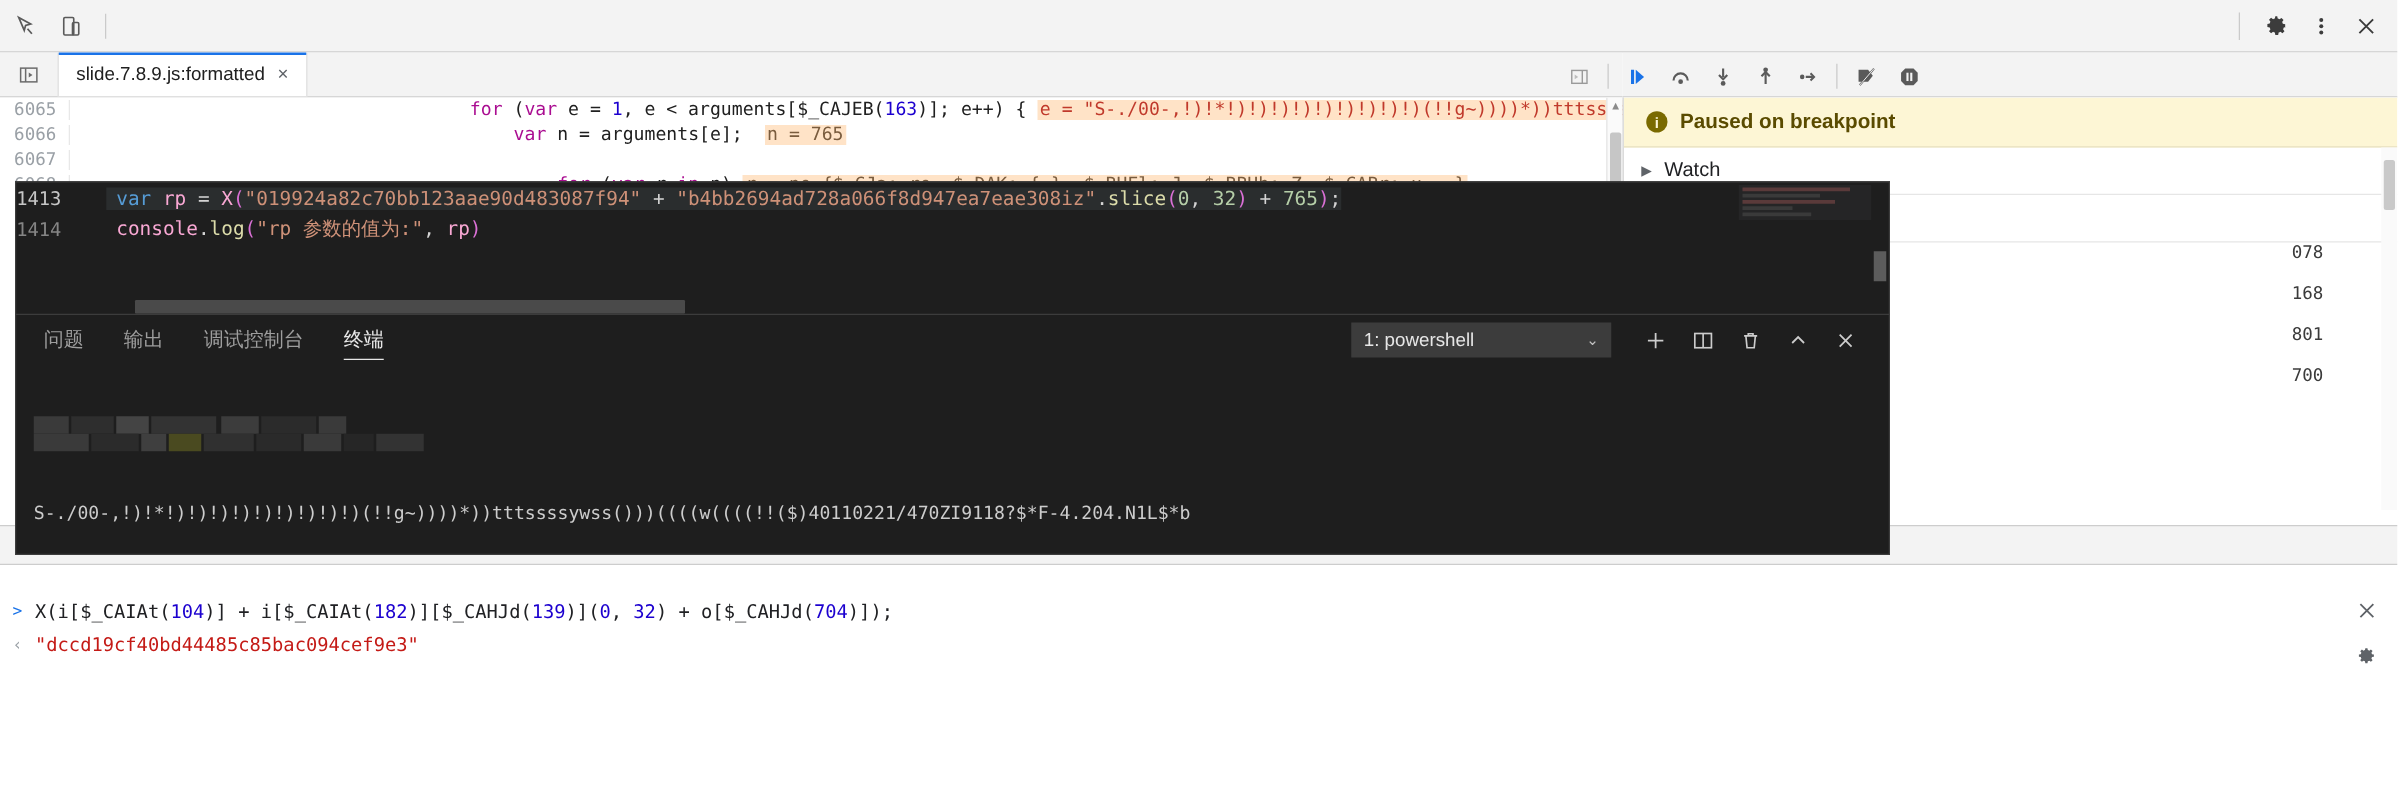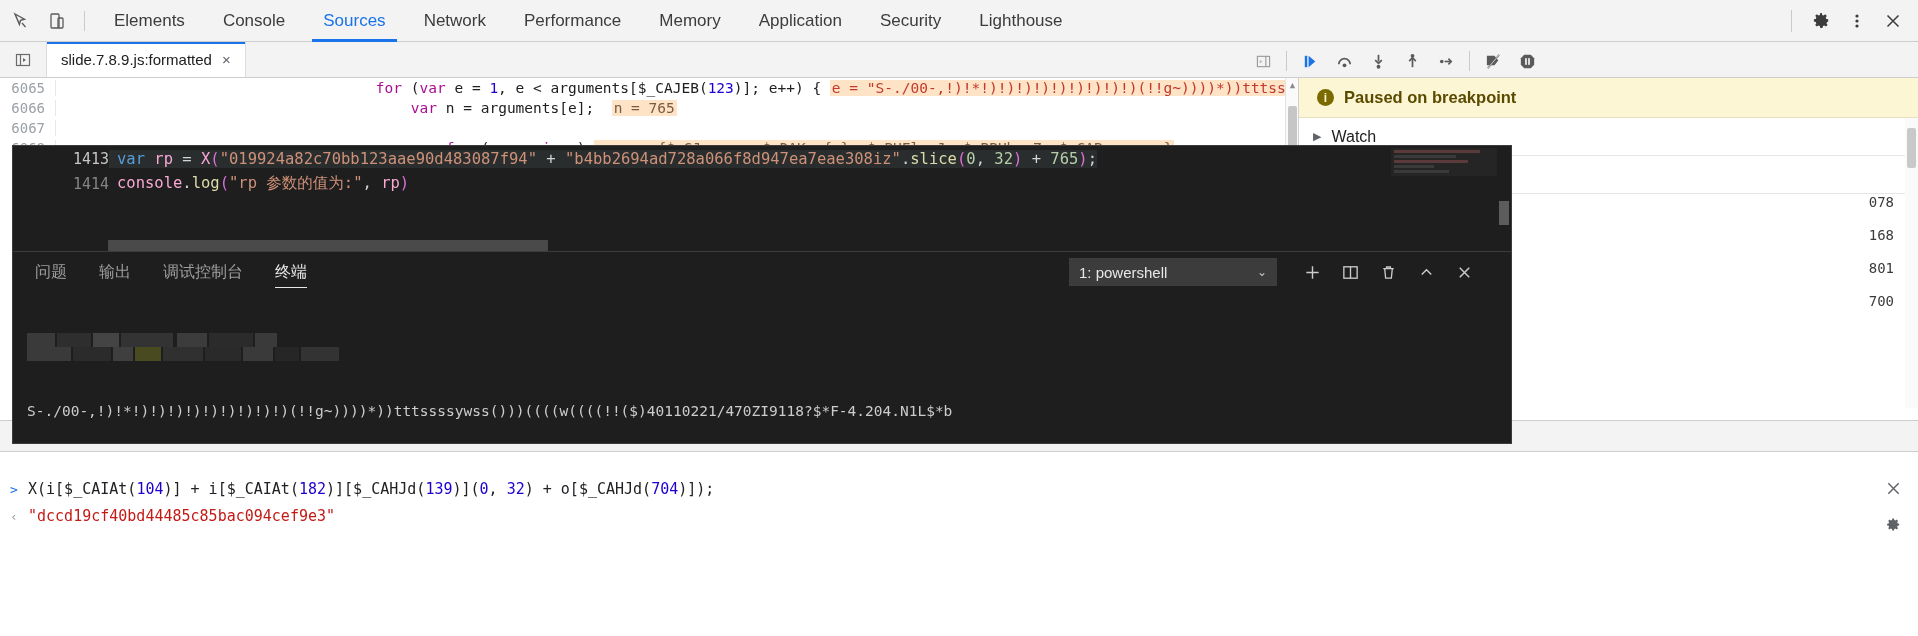--- a/index.html
+++ b/index.html
@@ -111,35 +111,35 @@
   }
   .side-section {
     height: 38px; display:flex; align-items:center; gap:10px; padding-left: 14px;
     font-size: 16px; color: #202124; border-bottom: 1px solid #e6e6e6;
   }
   .tri { font-size: 11px; color: #5f6368; }
   .side-values {
     position:absolute; right: 10px; top: 108px; width: 110px;
     font-family: "DejaVu Sans Mono", monospace; font-size: 14px; color: #3b3b3b;
   }
-  .side-values div { height: 33px; line-height: 33px; text-align: right; padding-right: 14px; }
+  .side-values div { height: 33px; line-height: 33px; text-align: center; padding-right: 14px; }
   .side-scrollbar { position:absolute; right:0; top:40px; width:13px; bottom:0; background:#fafafa; }
   .side-scrollbar .thumb { position:absolute; top:10px; left:2px; width:9px; height:40px; background:#c9c9c9; border-radius:2px; }
 
   
   .vs-editor {
     position: absolute; left: 12px; top: 145px; width: 1500px; height: 107px;
     background: #1e1e1e; border: 1px solid #3c3c3c;
     font-family: "DejaVu Sans Mono", monospace; font-size: 15.5px;
     overflow: hidden; z-index: 5;
   }
   .vs-line { display: flex; height: 25px; align-items: center; white-space: pre; }
   .vs-gutter {
-    width: 72px; min-width: 72px; text-align: right; 
-    color: #858585; font-size: 15px; margin-left: 24px;
+    width: 72px; min-width: 72px; text-align: left; 
+    color: #858585; font-size: 15px;
   }
   .vs-gutter.cur { color: #c6c6c6; }
   .vs-code { padding-left: 8px; }
   .t-kw { color: #569cd6; }
   .t-var { color: #f9a8d4; }
   .t-str { color: #ce9178; }
   .t-fn { color: #dcdcaa; }
   .t-num { color: #b5cea8; }
   .t-punct { color: #d4d4d4; }
   .t-paren { color: #da70d6; }
@@ -165,21 +165,21 @@
   .term-tab {
     font-size: 16px; color: #9d9d9d; margin-right: 32px; position: relative; height: 40px;
     display: flex; align-items: center;
     font-family: "DejaVu Sans", sans-serif;
     text-align: right;
   }
   .term-tab.active { color: #e7e7e7; }
   .term-tab.active::after {
     content:""; position:absolute; left:0; right:0; bottom:4px; height:1.5px; background:#e7e7e7;
   }
-  .term-header-right { margin-left: auto; display: flex; align-items: center; padding-right: 28px; gap: 0; }
+  .term-header-right { margin-left: auto; display: flex; align-items: center; padding-right: 16px; gap: 0; }
   .term-select {
     width: 208px; height: 28px; background: #3c3c3c; color: #e7e7e7;
     font-size: 15px; display: flex; align-items: center; padding: 0 10px;
     margin-right: 16px;
   }
   .term-select .chev { margin-left: auto; font-size: 12px; color: #c5c5c5; }
   .term-ibtn { width: 38px; height: 30px; display:flex; align-items:center; justify-content:center; color:#cccccc; }
 
   .term-body {
     padding: 2px 14px 0 14px;
@@ -239,31 +239,20 @@
           <path d="M10 11l3.5 4" stroke="#5a5a5a" stroke-width="1.4"></path>
         </svg>
     </div>
     <div class="dt-icon-btn">
       <svg width="18" height="18" viewBox="0 0 18 18">
           <rect x="3" y="2" width="8" height="14" rx="1" fill="none" stroke="#5a5a5a" stroke-width="1.3"></rect>
           <rect x="10" y="6" width="5" height="10" rx="1" fill="none" stroke="#5a5a5a" stroke-width="1.3"></rect>
         </svg>
     </div>
     <div class="dt-sep"></div>
-    <div class="dt-tabs">
-      <div class="dt-tab">Elements</div>
-      <div class="dt-tab">Console</div>
-      <div class="dt-tab active">Sources</div>
-      <div class="dt-tab">Network</div>
-      <div class="dt-tab">Performance</div>
-      <div class="dt-tab">Memory</div>
-      <div class="dt-tab">Application</div>
-      <div class="dt-tab">Security</div>
-      <div class="dt-tab">Lighthouse</div>
-    </div>
     <div class="dt-toolbar-right">
       <div class="dt-vdiv"></div>
       <div class="dt-icon-btn">
         <svg width="19" height="19" viewBox="0 0 20 20">
             <path d="M10 6.4a3.6 3.6 0 100 7.2 3.6 3.6 0 000-7.2zm0 5.4a1.8 1.8 0 110-3.6 1.8 1.8 0 010 3.6z" fill="#3c3c3c"></path>
             <path d="M17 11.2v-2.4l-2-.4a5.4 5.4 0 00-.6-1.5l1.2-1.7-1.7-1.7-1.7 1.2a5.4 5.4 0 00-1.5-.6l-.4-2H8.7l-.4 2a5.4 5.4 0 00-1.5.6L5.1 3.4 3.4 5.1l1.2 1.7a5.4 5.4 0 00-.6 1.5l-2 .4v2.4l2 .4c.13.53.34 1.03.6 1.5l-1.2 1.7 1.7 1.7 1.7-1.2c.47.26.97.47 1.5.6l.4 2h2.4l.4-2c.53-.13 1.03-.34 1.5-.6l1.7 1.2 1.7-1.7-1.2-1.7c.26-.47.47-.97.6-1.5l2-.4z" fill="#3c3c3c"></path>
           </svg>
       </div>
       <div class="dt-icon-btn">
         <svg width="18" height="18" viewBox="0 0 18 18">
@@ -353,21 +342,21 @@
           <rect x="7.5" y="6.5" width="1.8" height="7" fill="#f3f3f3"></rect>
           <rect x="10.7" y="6.5" width="1.8" height="7" fill="#f3f3f3"></rect>
         </svg>
     </div>
   </div>
 
   <div class="src-pane">
     <div class="src-line">
       <span class="gutter">6065</span>
       <span class="src-text">
-        <span style="padding-left:240px"></span><span class="kw">for</span> (<span class="kw">var</span> e = <span class="num">1</span>, e &lt; arguments[$_CAJEB(<span class="num">123</span>)]; e++) { <span class="eval">e = "S-./00-,!)!*!)!)!)!)!)!)!)!)!)(!!g~))))*))tttssssywss()0((((w</span>
+        <span style="padding-left:240px"></span><span class="kw">for</span> (<span class="kw">var</span> e = <span class="num">1</span>, e &lt; arguments[$_CAJEB(<span class="num">163</span>)]; e++) { <span class="eval">e = "S-./00-,!)!*!)!)!)!)!)!)!)!)!)(!!g~))))*))tttssssywss()0((((w</span>
       </span>
     </div>
     <div class="src-line">
       <span class="gutter">6066</span>
       <span class="src-text">
         <span style="padding-left:275px"></span><span class="kw">var</span> n = arguments[e];&nbsp; <span class="eval2">n = 765</span>
       </span>
     </div>
     <div class="src-line">
       <span class="gutter">6067</span>

